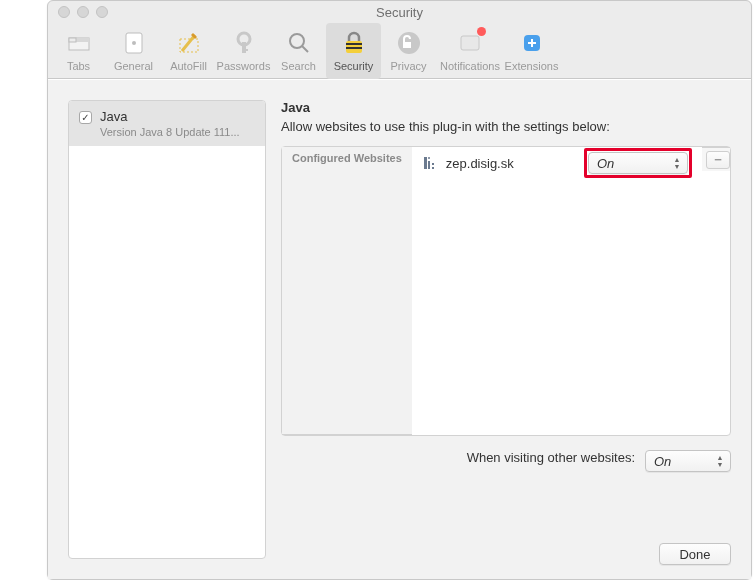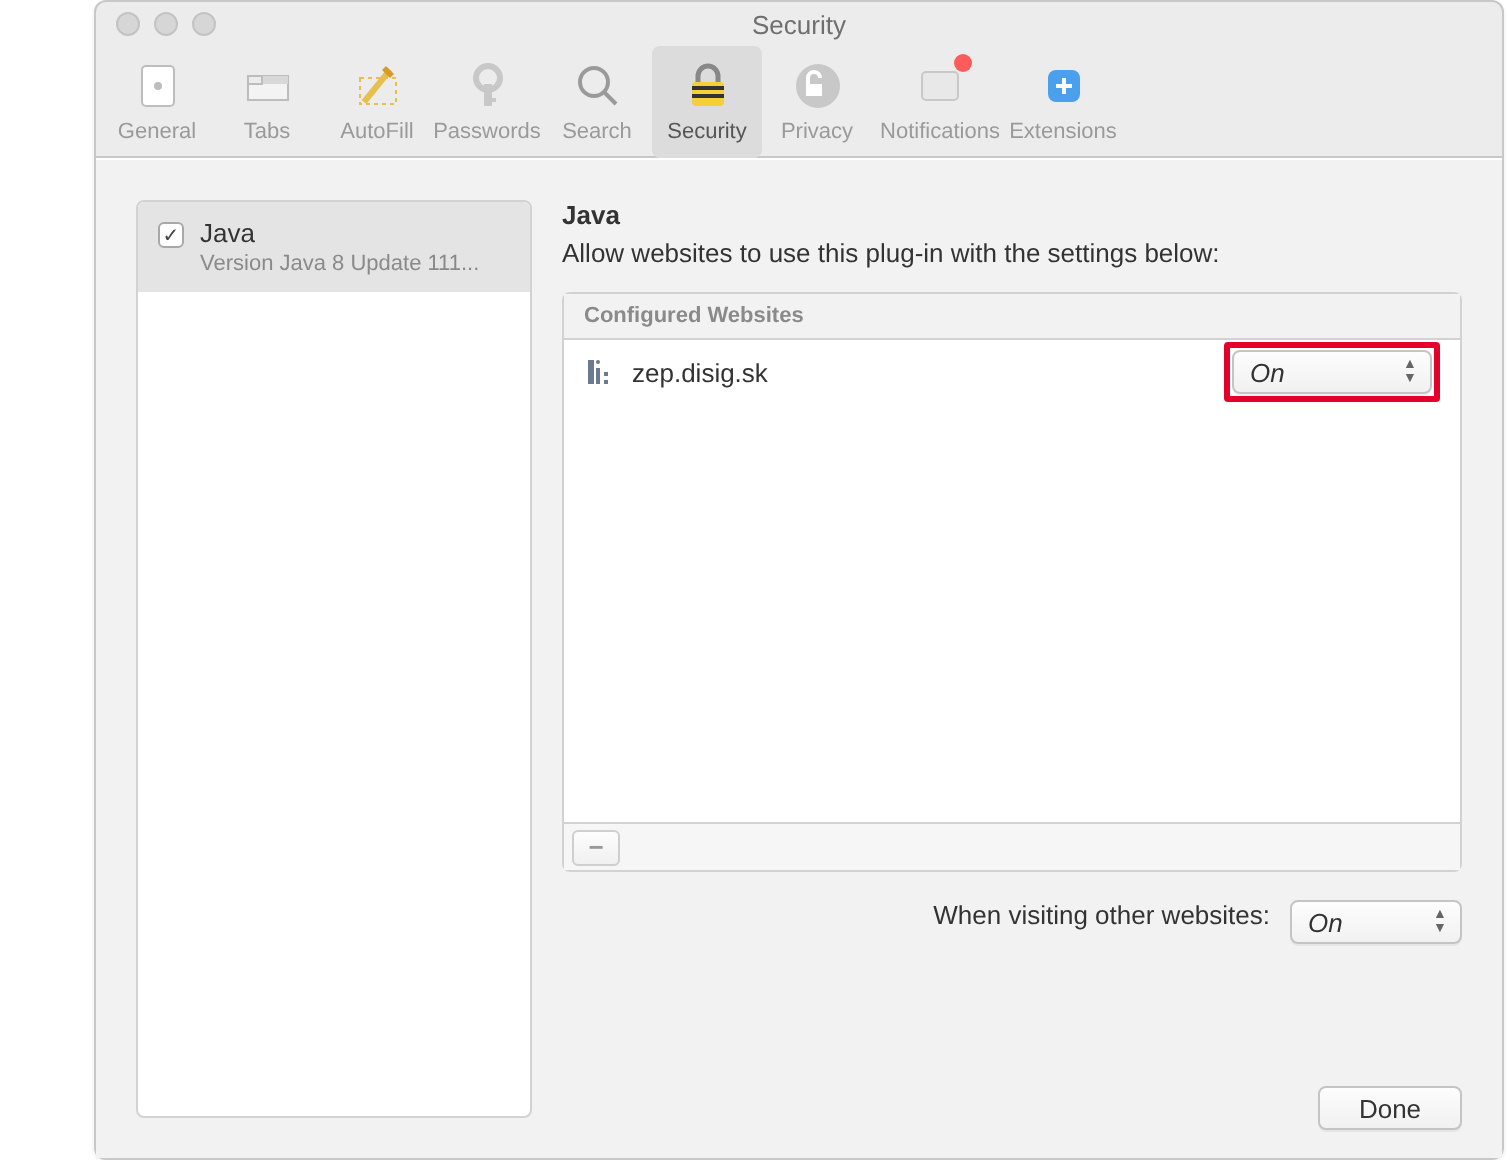--- a/index.html
+++ b/index.html
@@ -108,21 +108,21 @@
     flex-direction:column;
   }
   .main h2 { font-size:13px; font-weight:bold; color:#333; margin-bottom:4px; }
   .main .desc { font-size:13px; color:#333; margin-bottom:12px; }
 
   .tablebox {
     background:#fff;
     border:1px solid #d2d2d2;
     border-radius:4px;
     display:flex;
-    flex-direction:column;
+    flex-direction:row;
     height: 290px;
   }
   .tablehdr {
     background:#f2f2f2;
     border-bottom:1px solid #d2d2d2;
     padding:5px 10px;
     font-size:11px;
     font-weight:bold;
     color:#8a8a8a;
   }
@@ -218,36 +218,36 @@
       <div class="dot"></div>
     </div>
     <div class="title">Security</div>
   </div>
 
   <div class="toolbar">
 
     <div class="tbitem">
       <div class="ic">
         <svg width="26" height="26" viewBox="0 0 26 26">
-            <rect x="5" y="3" width="16" height="20" rx="2" fill="#fff" stroke="#bdbdbd"></rect>
-            <circle cx="13" cy="13" r="2" fill="#bdbdbd"></circle>
-          </svg>
-      </div>
-      <div class="lbl">General</div>
-    </div>
-
-    <div class="tbitem">
-      <div class="ic">
-        <svg width="26" height="26" viewBox="0 0 26 26">
             <rect x="3" y="8" width="20" height="12" fill="#f3f3f3" stroke="#bdbdbd"></rect>
             <rect x="3" y="8" width="20" height="4" fill="#d8d8d8"></rect>
             <rect x="3" y="8" width="7" height="4" fill="#ececec" stroke="#bdbdbd"></rect>
           </svg>
       </div>
       <div class="lbl">Tabs</div>
+    </div>
+
+    <div class="tbitem">
+      <div class="ic">
+        <svg width="26" height="26" viewBox="0 0 26 26">
+            <rect x="5" y="3" width="16" height="20" rx="2" fill="#fff" stroke="#bdbdbd"></rect>
+            <circle cx="13" cy="13" r="2" fill="#bdbdbd"></circle>
+          </svg>
+      </div>
+      <div class="lbl">General</div>
     </div>
 
     <div class="tbitem">
       <div class="ic">
         <svg width="28" height="28" viewBox="0 0 28 28">
             <rect x="5" y="10" width="18" height="13" fill="none" stroke="#e6bf4c" stroke-dasharray="2 2"></rect>
             <path d="M7 22 L20 6" stroke="#e6bf4c" stroke-width="3"></path>
             <path d="M18 4 L22 8 L20 10 L16 6 Z" fill="#d89a2b"></path>
           </svg>
       </div>

